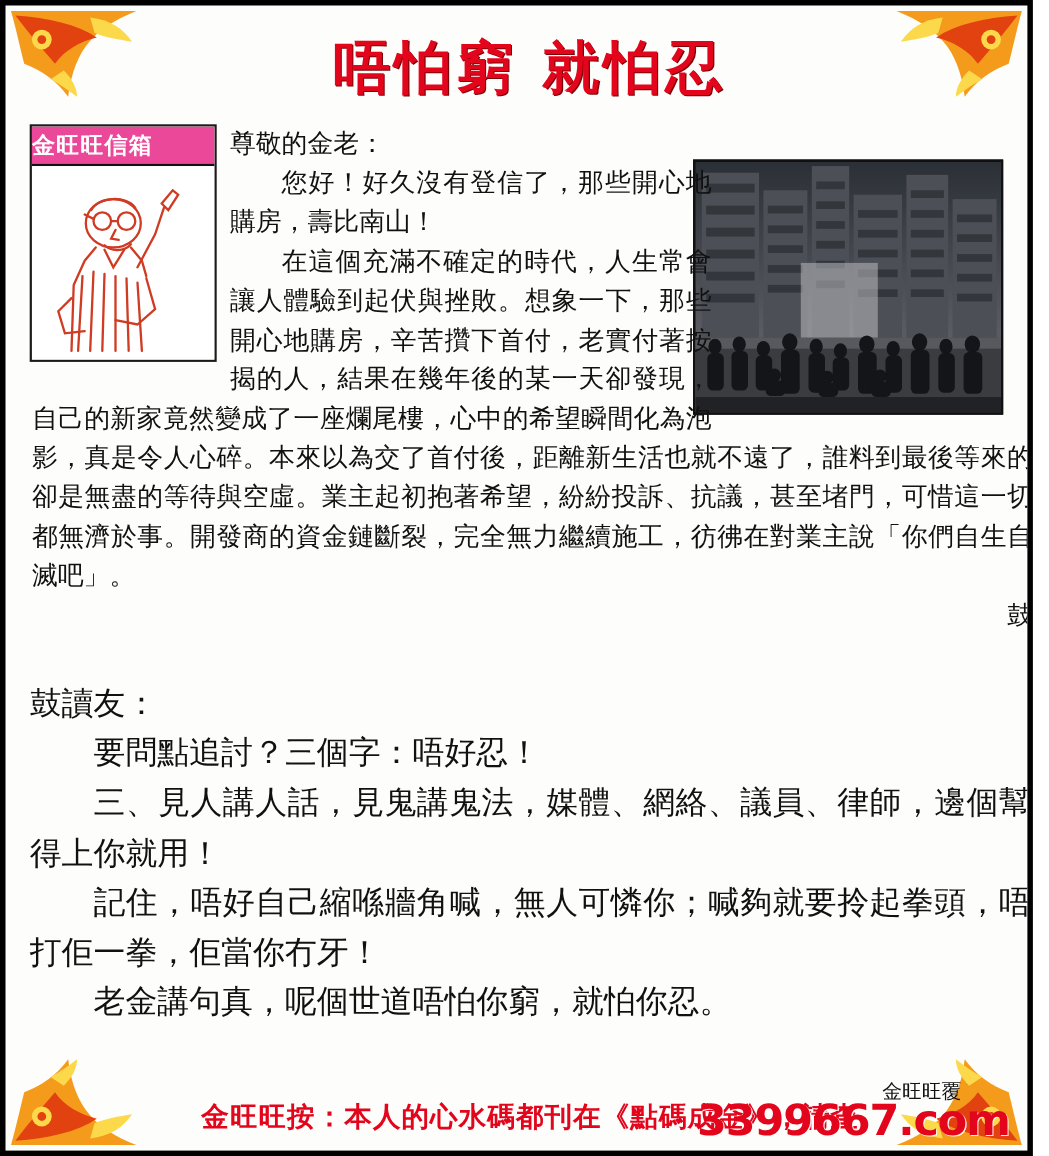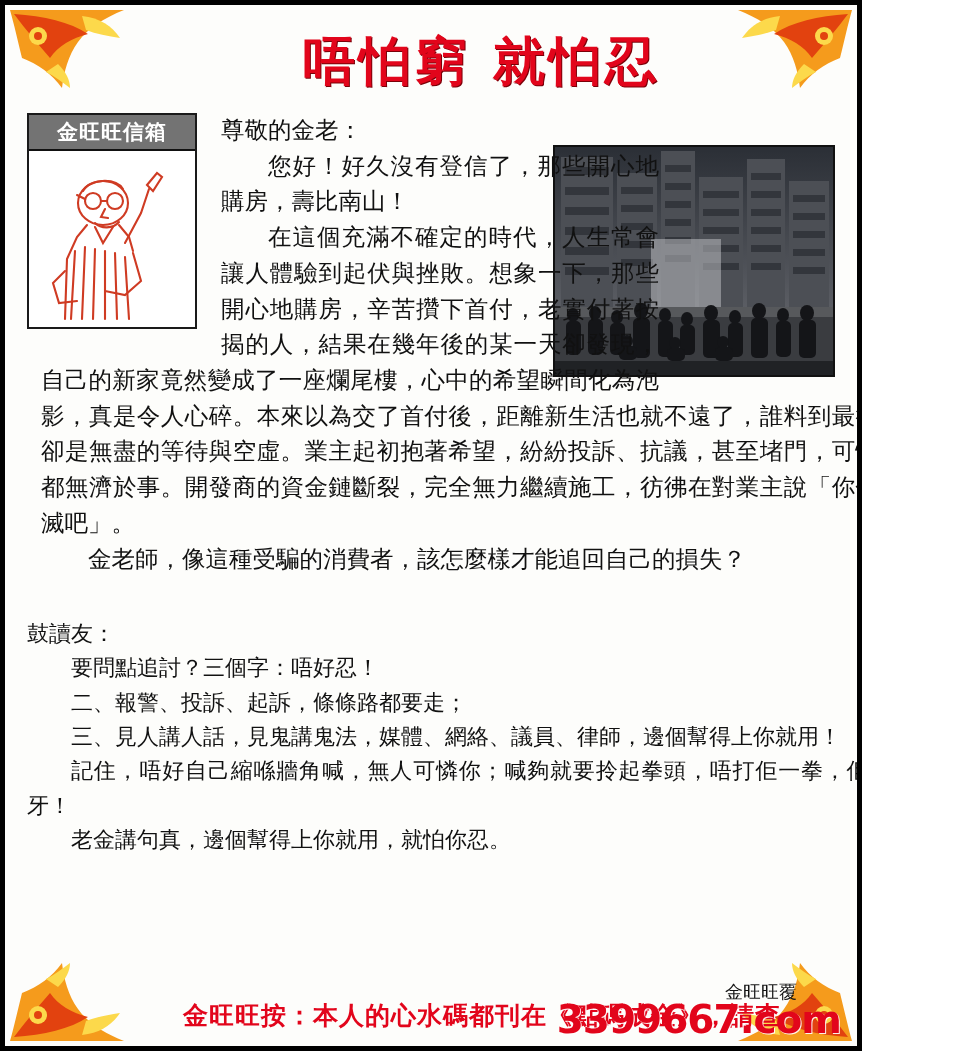--- a/index.html
+++ b/index.html
@@ -8,21 +8,21 @@
     background: #ffffff;
   }
   body {
     width: 954px;
     height: 1051px;
     font-family: "DejaVu Sans", "Liberation Sans", sans-serif;
     overflow: hidden;
   }
   .page {
     position: relative;
-    width: 862px;
+    width: 939px;
     height: 1051px;
     background: #fdfdfb;
     box-sizing: border-box;
     border: 5px solid #000;
     overflow: hidden;
     padding-left: 48px;
   }
 
   
   .corner {
@@ -58,25 +58,24 @@
     left: 22px;
     top: 108px;
     width: 166px;
     height: 212px;
     border: 2px solid #1a1a1a;
     background: #ffffff;
     overflow: hidden;
   }
   .logo-banner {
     height: 34px;
-    background: #737373;
+    background: #ec4899;
     border-bottom: 2px solid #111;
     display: flex;
     align-items: center;
-    justify-content: center;
   }
   .logo-banner span {
     color: #ffffff;
     font-family: "DejaVu Serif", "Liberation Serif", serif;
     font-weight: bold;
     font-size: 21px;
     letter-spacing: 1px;
   }
   .logo-art { position: relative; height: 176px; }
   .logo-art svg { width: 100%; height: 100%; display: block; }
@@ -90,21 +89,21 @@
     height: 228px;
     border: 2px solid #111;
     background: #0e0e10;
     overflow: hidden;
   }
   .photo svg { width: 100%; height: 100%; display: block; }
 
   
   .body-text {
     position: absolute;
-    left: 36px;
+    left: 24px;
     top: 108px;
     width: 910px;
     font-family: "DejaVu Serif", "Liberation Serif", serif;
     font-size: 23.5px;
     line-height: 1.52;
     color: #111;
     text-align: justify;
   }
   .body-text p { margin: 0; }
   .indent { text-indent: 2em; }
@@ -128,21 +127,21 @@
     margin-top: 2px;
   }
 
   
   .reply {
     position: absolute;
     left: 22px;
     top: 612px;
     width: 910px;
     font-family: "DejaVu Serif", "Liberation Serif", serif;
-    font-size: 22px;
+    font-size: 29px;
     line-height: 1.56;
     color: #111;
     text-align: justify;
   }
   .reply p { margin: 0; }
 
   .reply-sign {
     position: absolute;
     right: 60px;
     top: 975px;
@@ -398,31 +397,29 @@
   </div>
 
   <div class="body-text">
     <div class="wrap-zone">
       <div class="float-left-spacer"></div>
       <div class="float-right-spacer"></div>
       <p>尊敬的金老：</p>
       <p class="indent">您好！好久沒有登信了，那些開心地購房，壽比南山！</p>
       <p class="indent">在這個充滿不確定的時代，人生常會讓人體驗到起伏與挫敗。想象一下，那些開心地購房，辛苦攢下首付，老實付著按揭的人，結果在幾年後的某一天卻發現，自己的新家竟然變成了一座爛尾樓，心中的希望瞬間化為泡影，真是令人心碎。本來以為交了首付後，距離新生活也就不遠了，誰料到最後等來的卻是無盡的等待與空虛。業主起初抱著希望，紛紛投訴、抗議，甚至堵門，可惜這一切都無濟於事。開發商的資金鏈斷裂，完全無力繼續施工，彷彿在對業主說「你們自生自滅吧」。</p>
     </div>
-    <p class="indent">金老師，像這種受騙的消費者，該怎麼樣才能追回自己的損失？</p>
     <p class="sign-right">鼓</p>
   </div>
 
   <div class="reply">
     <p>鼓讀友：</p>
     <p class="indent">要問點追討？三個字：唔好忍！</p>
-    <p class="indent">二、報警、投訴、起訴，條條路都要走；</p>
     <p class="indent">三、見人講人話，見鬼講鬼法，媒體、網絡、議員、律師，邊個幫得上你就用！</p>
     <p class="indent">記住，唔好自己縮喺牆角喊，無人可憐你；喊夠就要拎起拳頭，唔打佢一拳，佢當你冇牙！</p>
-    <p class="indent">老金講句真，邊個幫得上你就用，就怕你忍。</p>
+    <p class="indent">老金講句真，呢個世道唔怕你窮，就怕你忍。</p>
   </div>
 
   <div class="reply-sign">金旺旺覆</div>
 
   <div class="footer-note">金旺旺按：本人的心水碼都刊在《點碼成金》，請查</div>
 
   <div class="watermark">3399667.com</div>
 
 </div>
 

